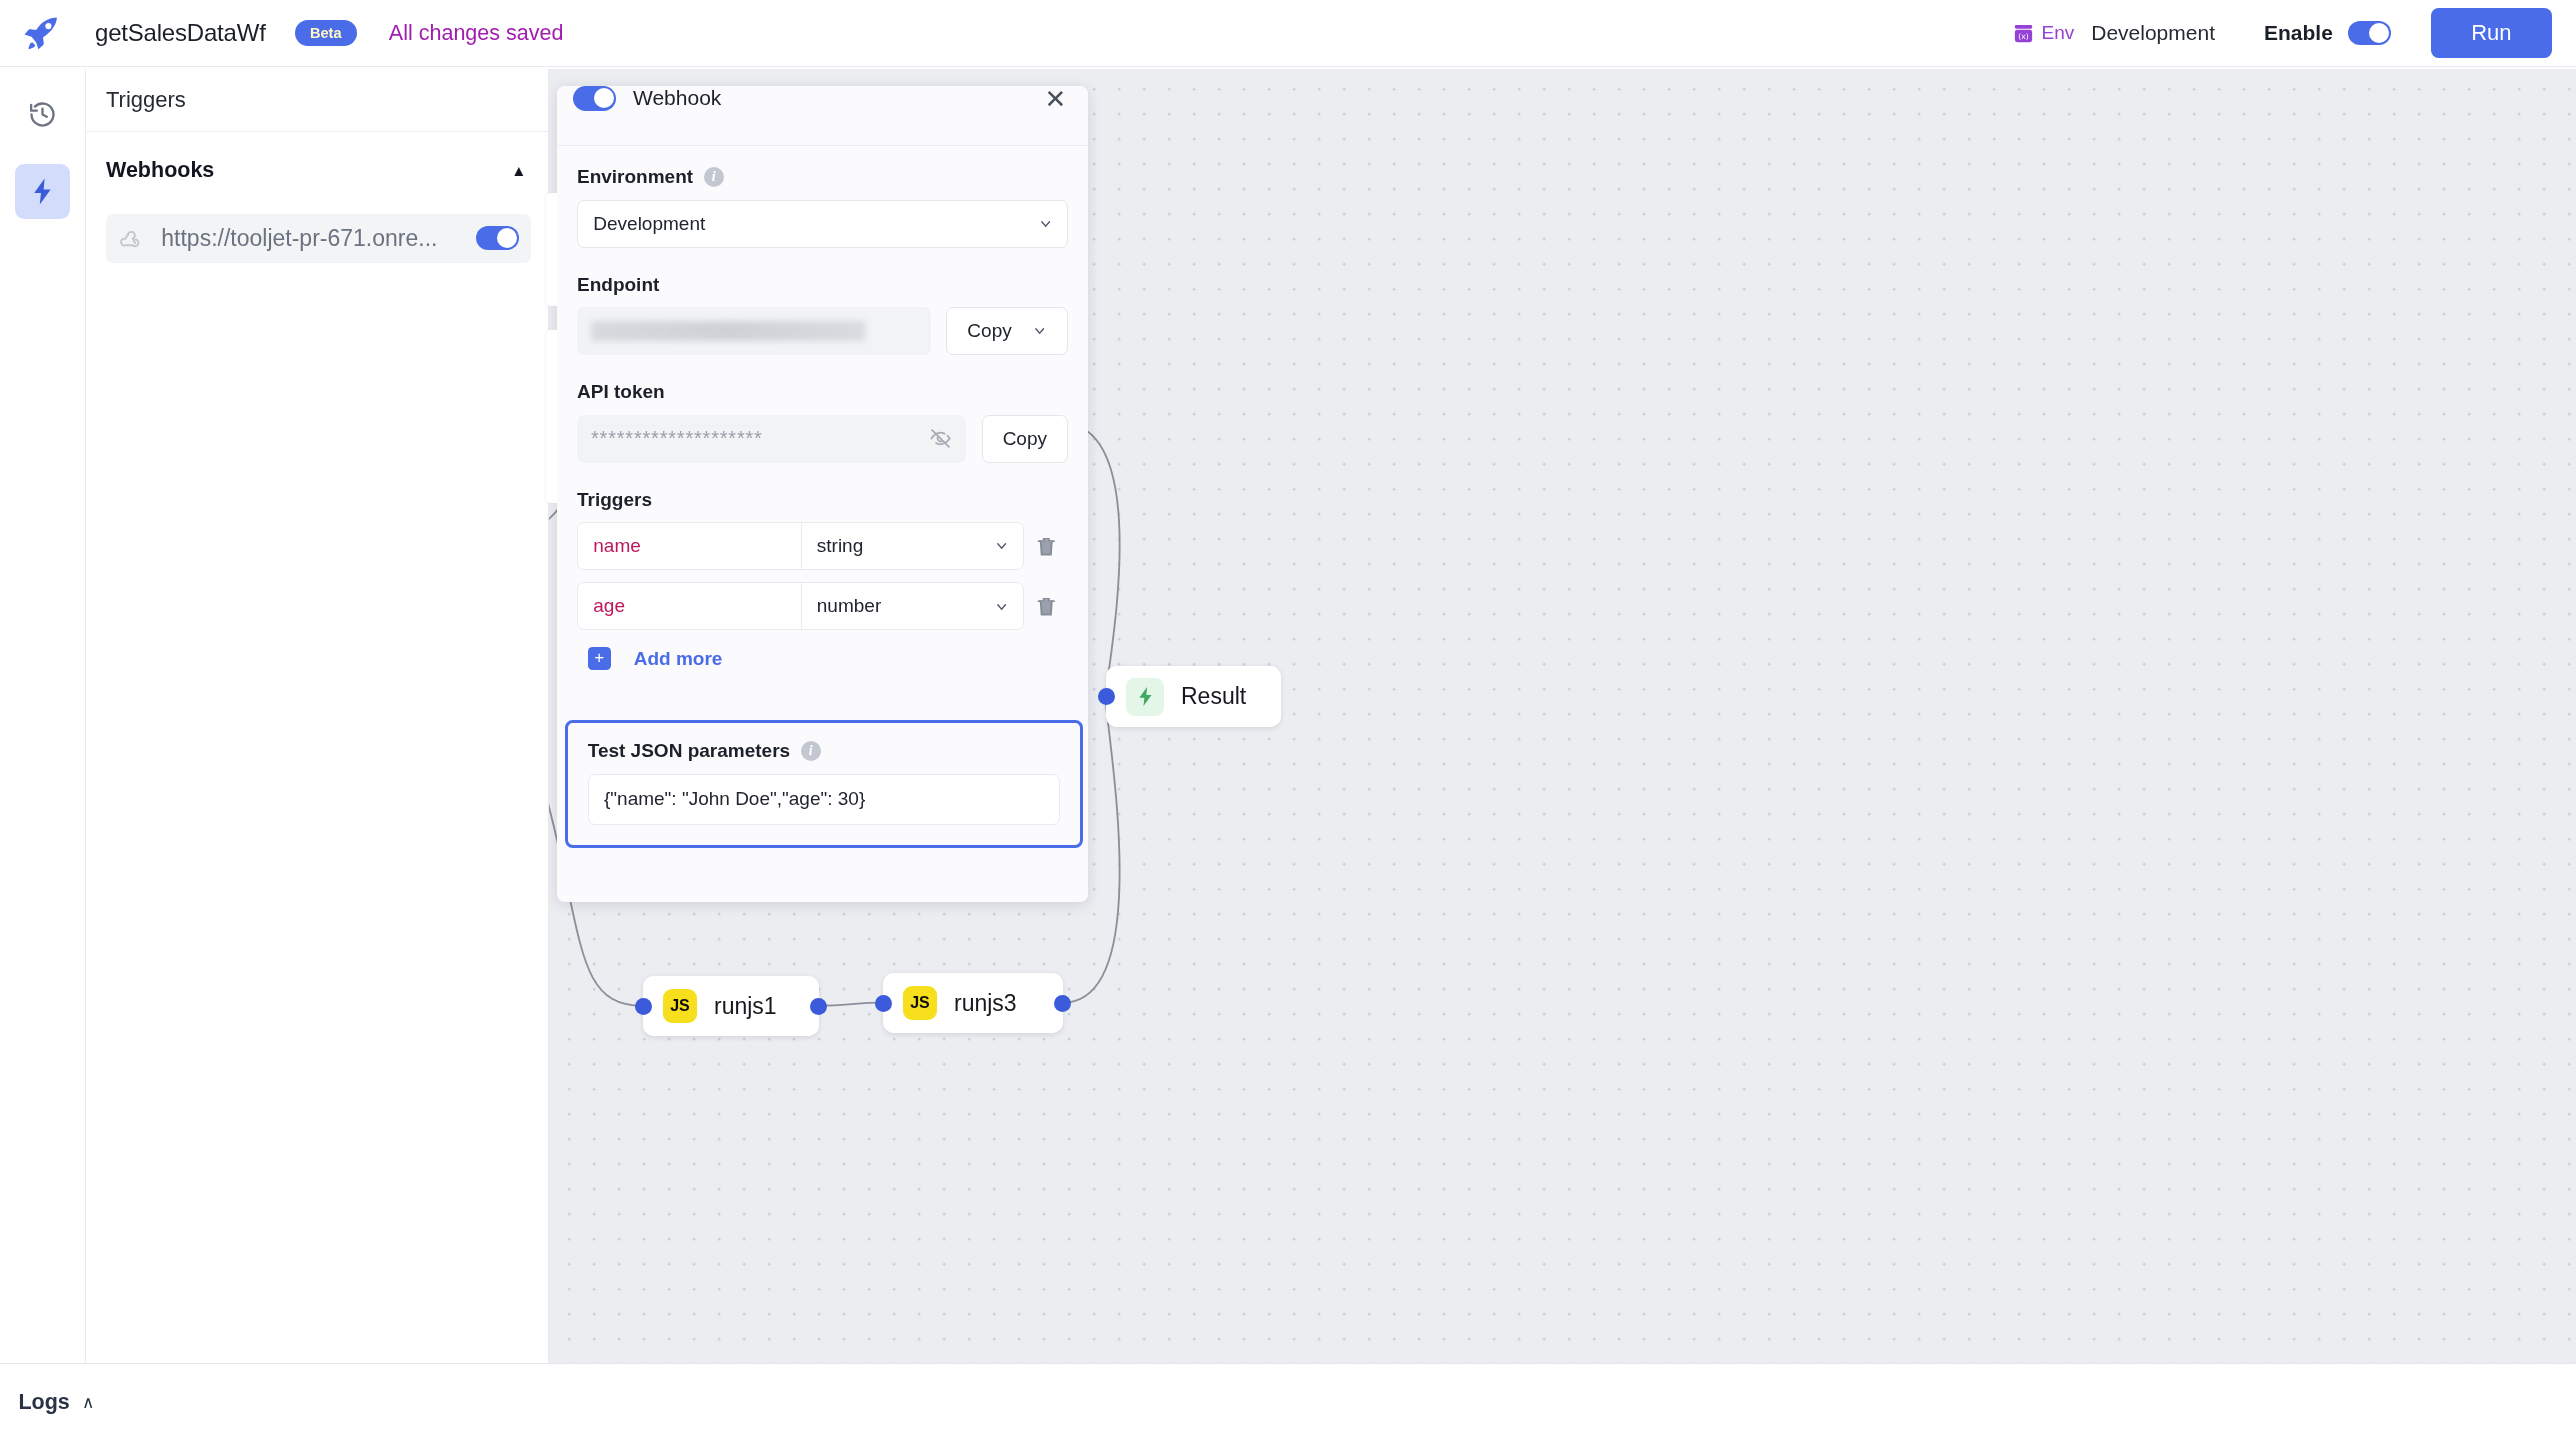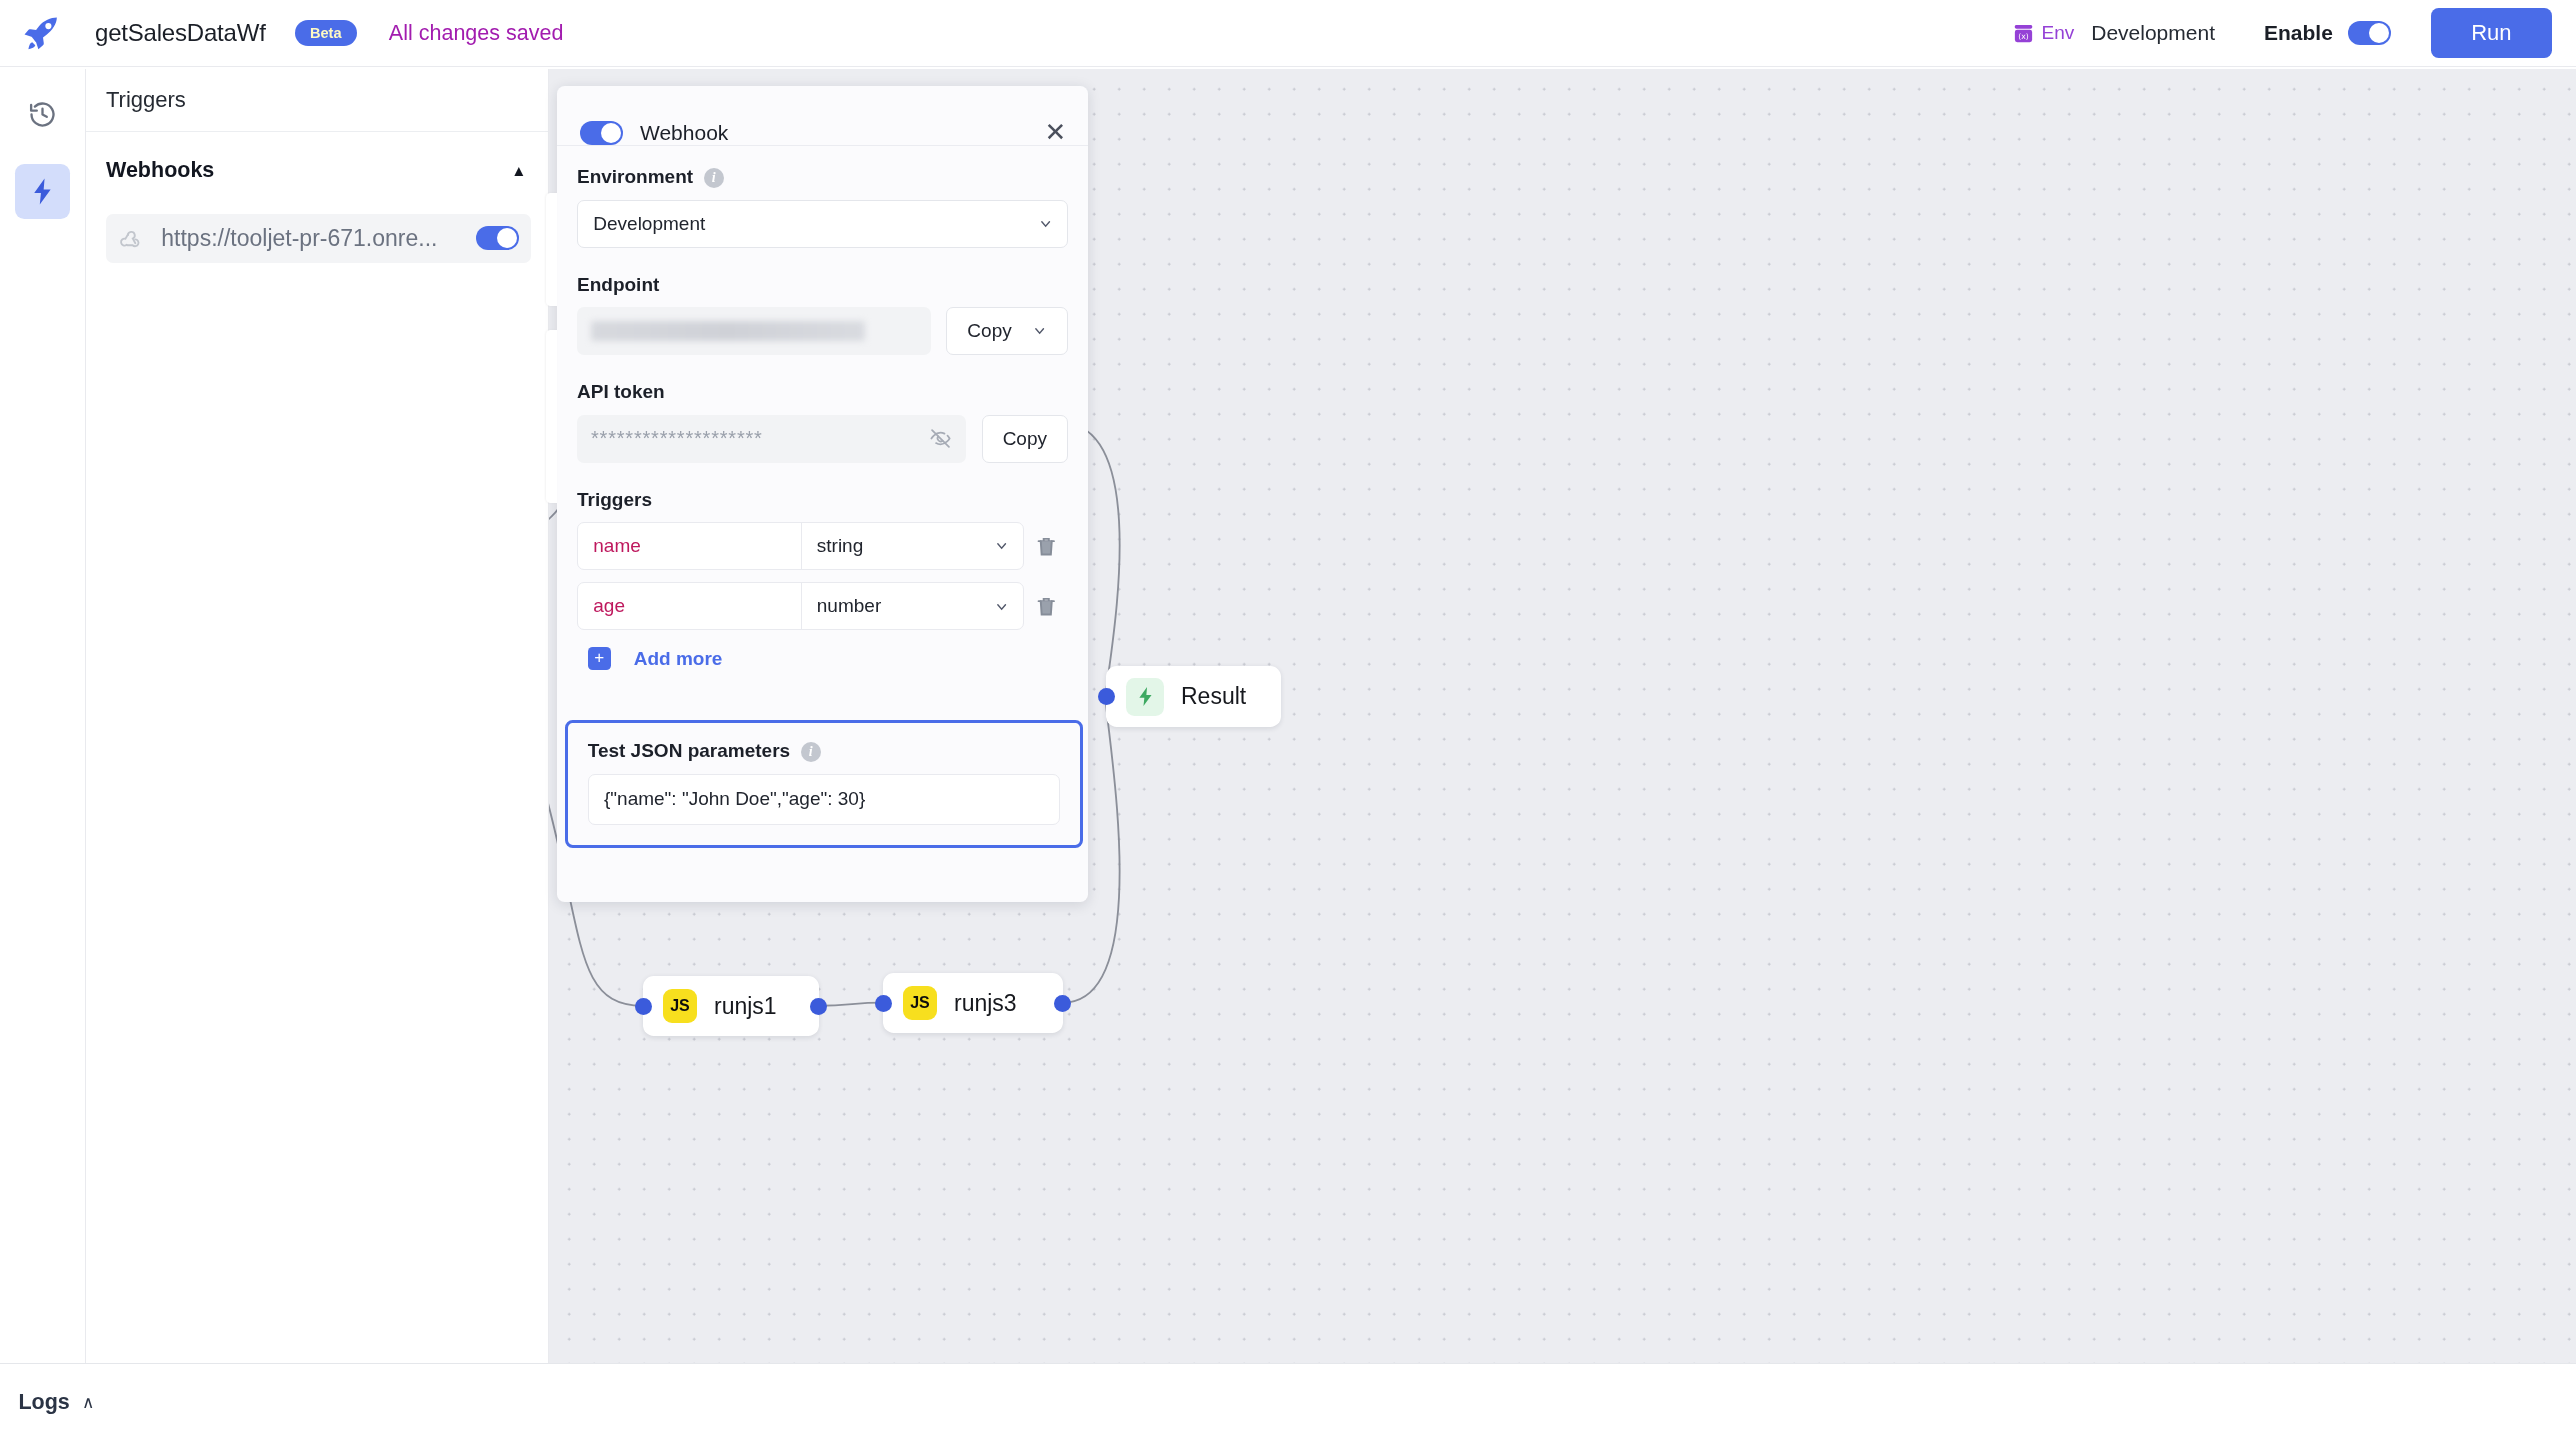--- a/index.html
+++ b/index.html
@@ -129,32 +129,32 @@
   .port.out { right: -8.4px; }
 
   
   #panel {
     position: absolute; left: 557px; top: 86px; width: 531px; height: 816px;
     background: #fbfbfd; border-radius: 7.7px;
     box-shadow: 0 2.3px 12.3px rgba(26,32,56,0.13);
     z-index: 35; overflow: visible;
   }
   #panel-head {
-    height: 60px; display: flex; align-items: flex-end; padding: 0 17px 0 23px;
+    height: 60px; display: flex; align-items: flex-start; padding: 0 17px 0 16px;
     border-bottom: 1.5px solid #ebecf1;
   }
   #panel-title { font-size: 21px; color: #1c2029; margin-left: 17px; }
   #panel-close {
     margin-left: auto; font-size: 26px; color: #4a4f5c; line-height: 1;
     cursor: pointer; padding: 0 4.6px;
   }
   #panel-body { padding: 20px 20px 0 20px; }
   .field-label {
     font-size: 19px; font-weight: bold; color: #1c2029;
-    display: flex; align-items: flex-end; margin-bottom: 11.5px;
+    display: flex; align-items: center; margin-bottom: 11.5px;
   }
   .info-dot {
     width: 20px; height: 20px; border-radius: 50%; background: #c3c7cf;
     color: #fff; font-size: 14px; font-style: italic; font-weight: bold;
     display: inline-flex; align-items: center; justify-content: center;
     margin-left: 10.7px; font-family: "Liberation Serif", serif;
   }
   .select-box {
     height: 48px; border: 1.5px solid #e4e6eb; border-radius: 7px;
     background: #ffffff; display: flex; align-items: center;

